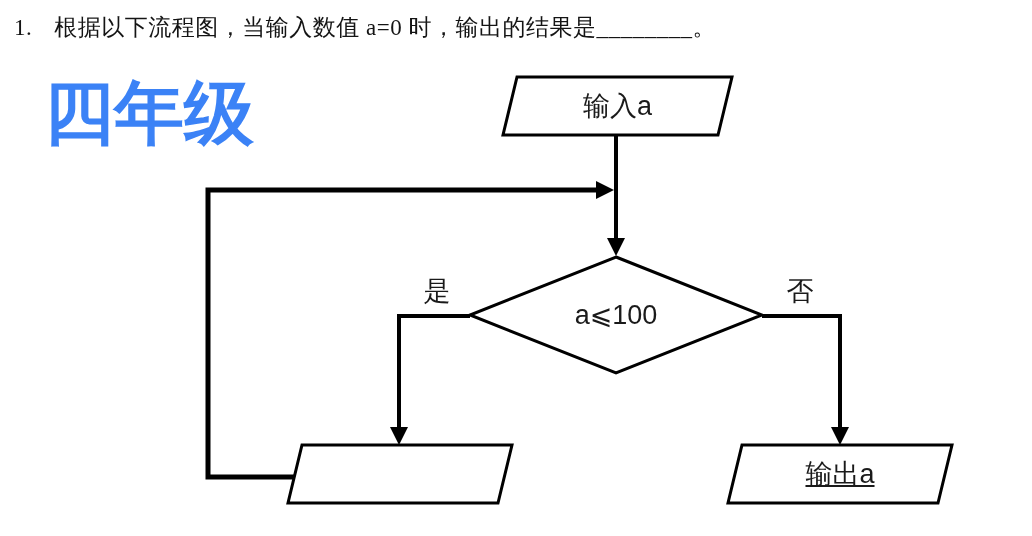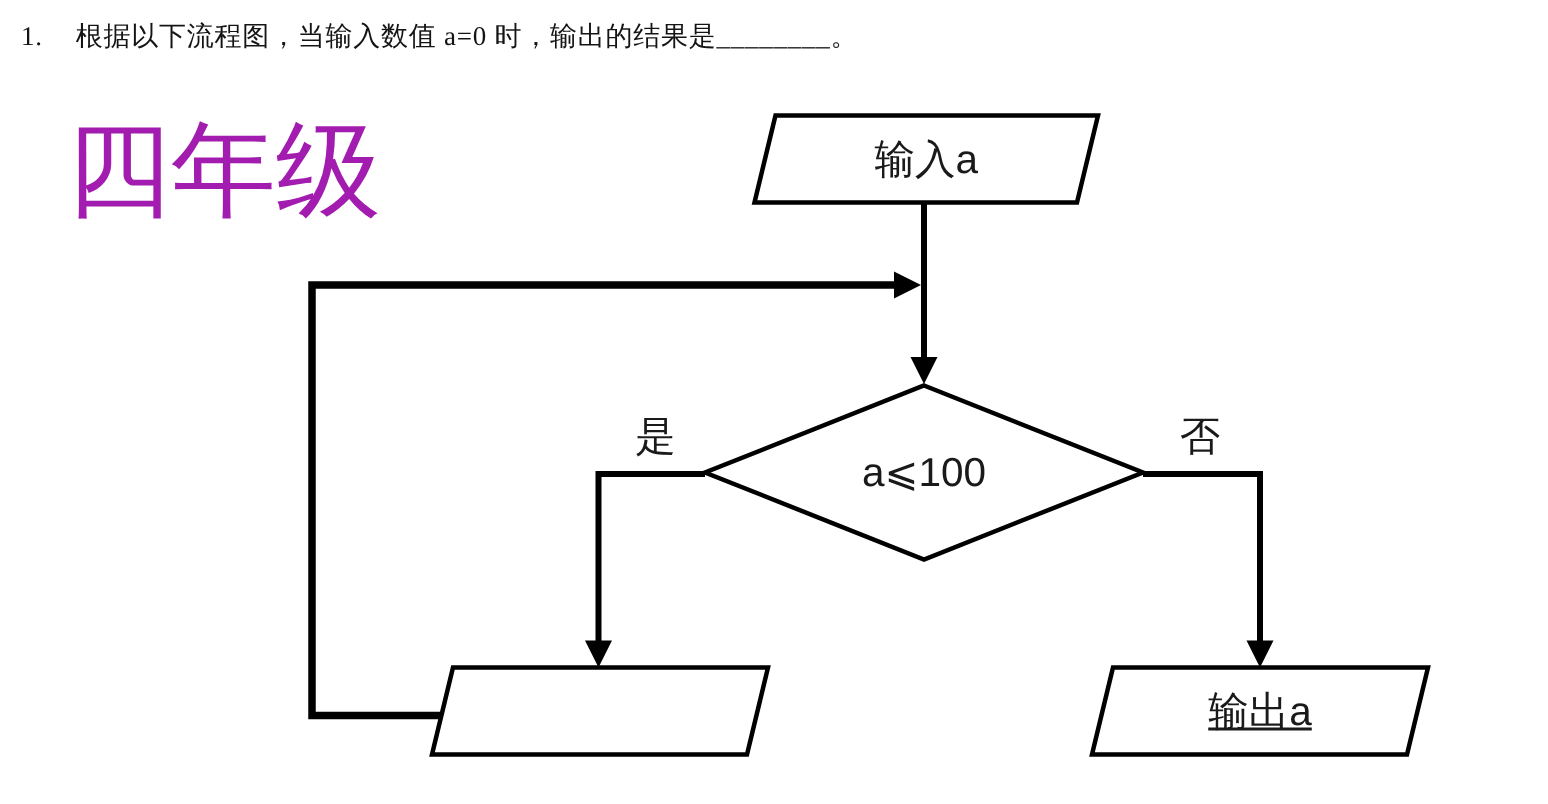--- a/index.html
+++ b/index.html
@@ -7,33 +7,33 @@
     position:relative;
     width:1032px; height:536px;
     background:#ffffff;
     overflow:hidden;
     font-family:"Liberation Sans", sans-serif;
   }
   .question {
     position:absolute;
     left:14px; top:12px;
     font-family:"Liberation Serif", serif;
-    font-size:18px;
+    font-size:23px;
     color:#141414;
     white-space:nowrap;
     letter-spacing:0.5px;
   }
   .q-num { display:inline-block; margin-right:22px; }
   .watermark {
     position:absolute;
     left:44px; top:78px;
     font-size:70px;
     line-height:1.0;
-    font-weight:400;
-    color:#a21caf;
+    font-weight:700;
+    color:#3b82f6;
     font-family:"Liberation Sans", sans-serif;
     white-space:nowrap;
   }
   .svg-layer { position:absolute; left:0; top:0; width:1032px; height:536px; }
   .node-label {
     position:absolute;
     display:flex;
     align-items:center;
     justify-content:center;
     font-size:27px;

